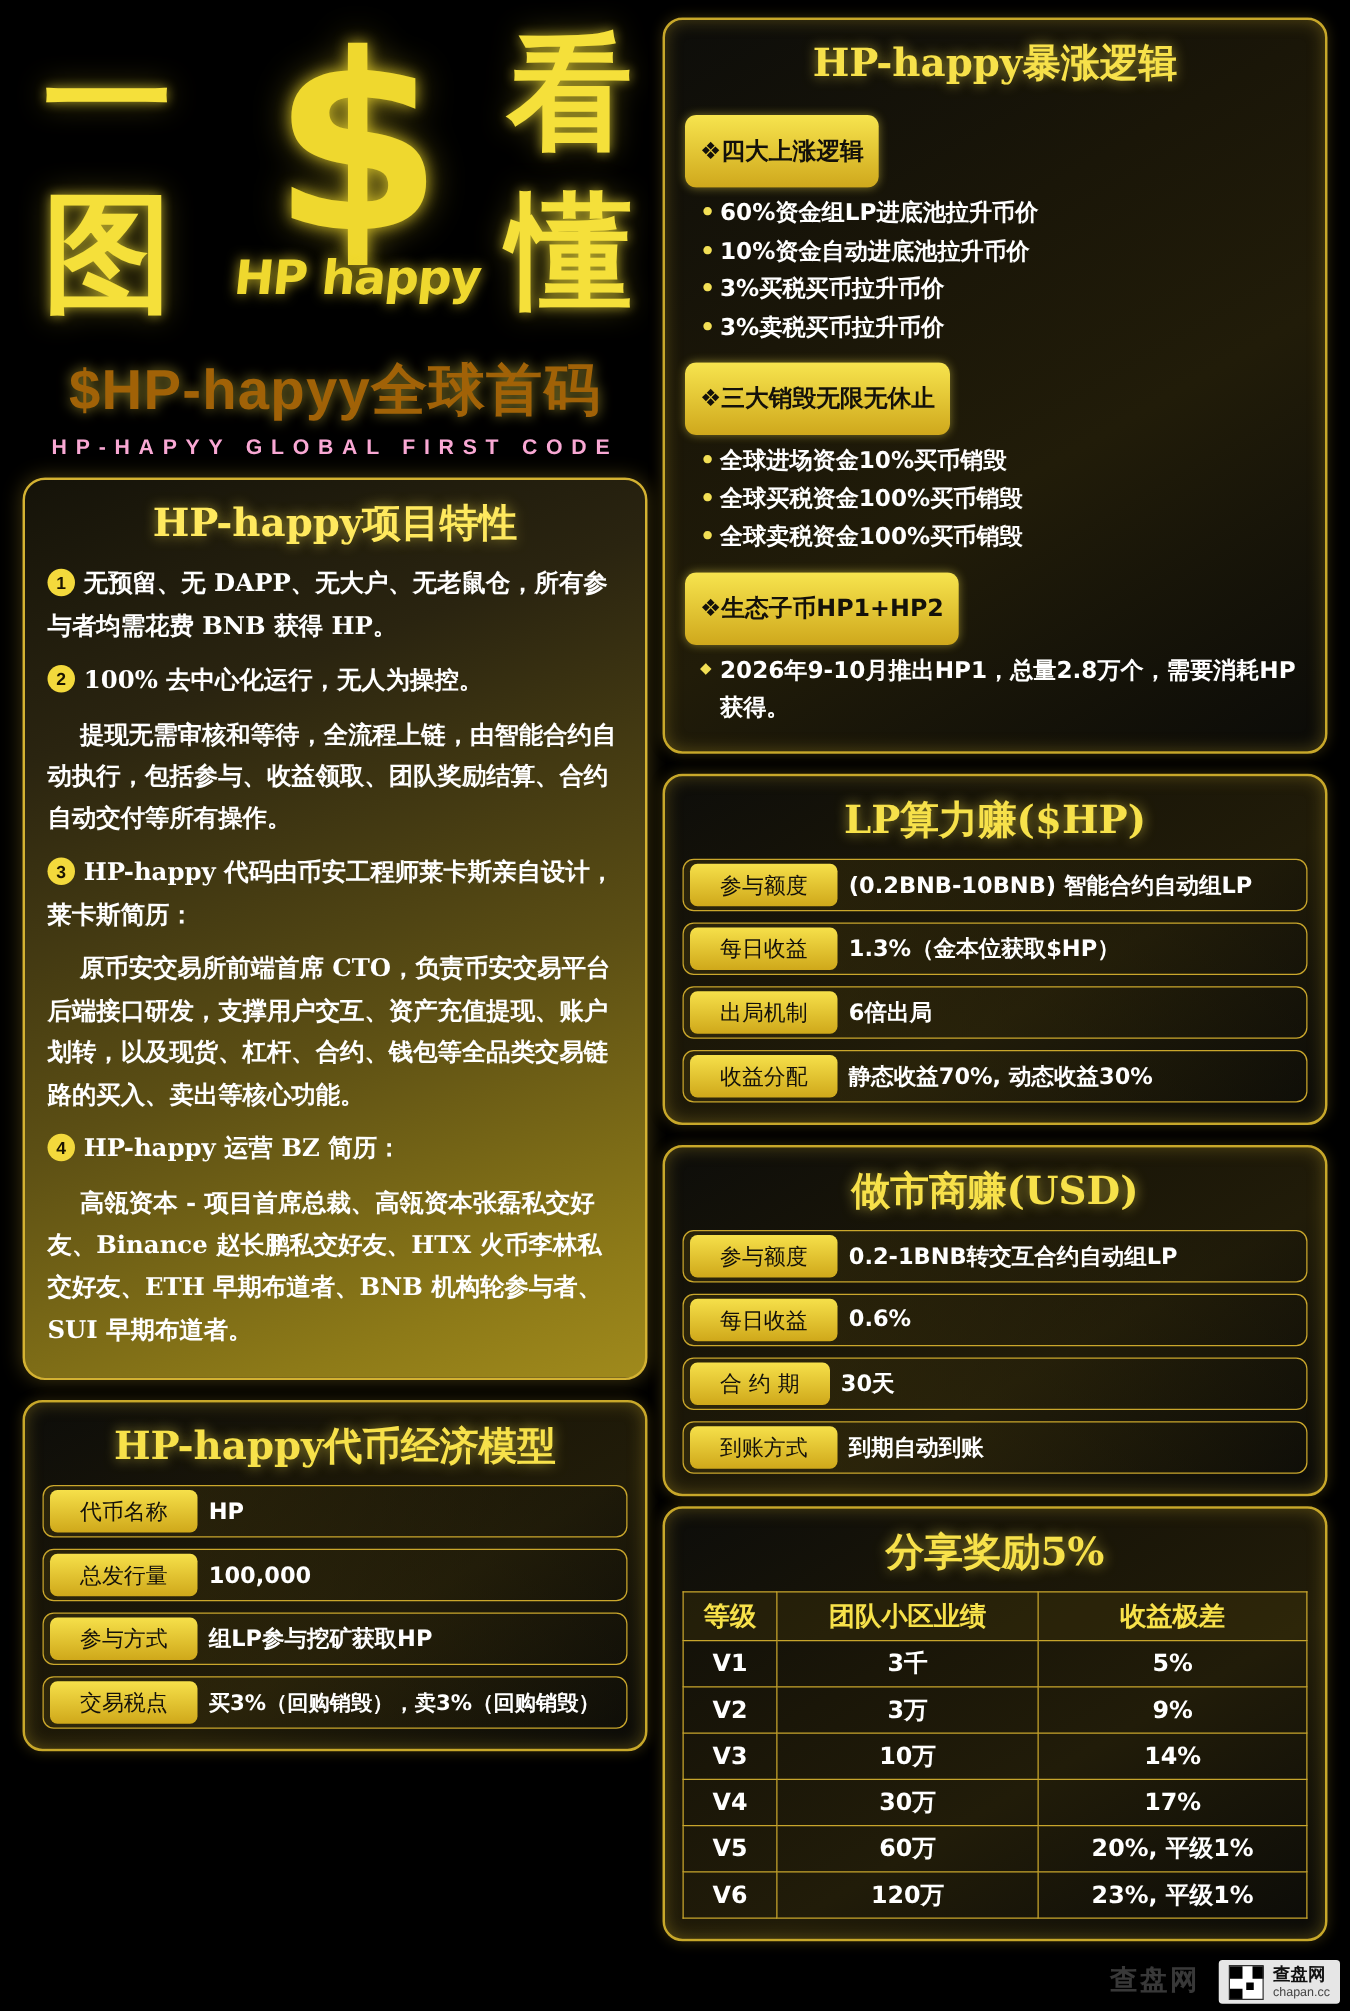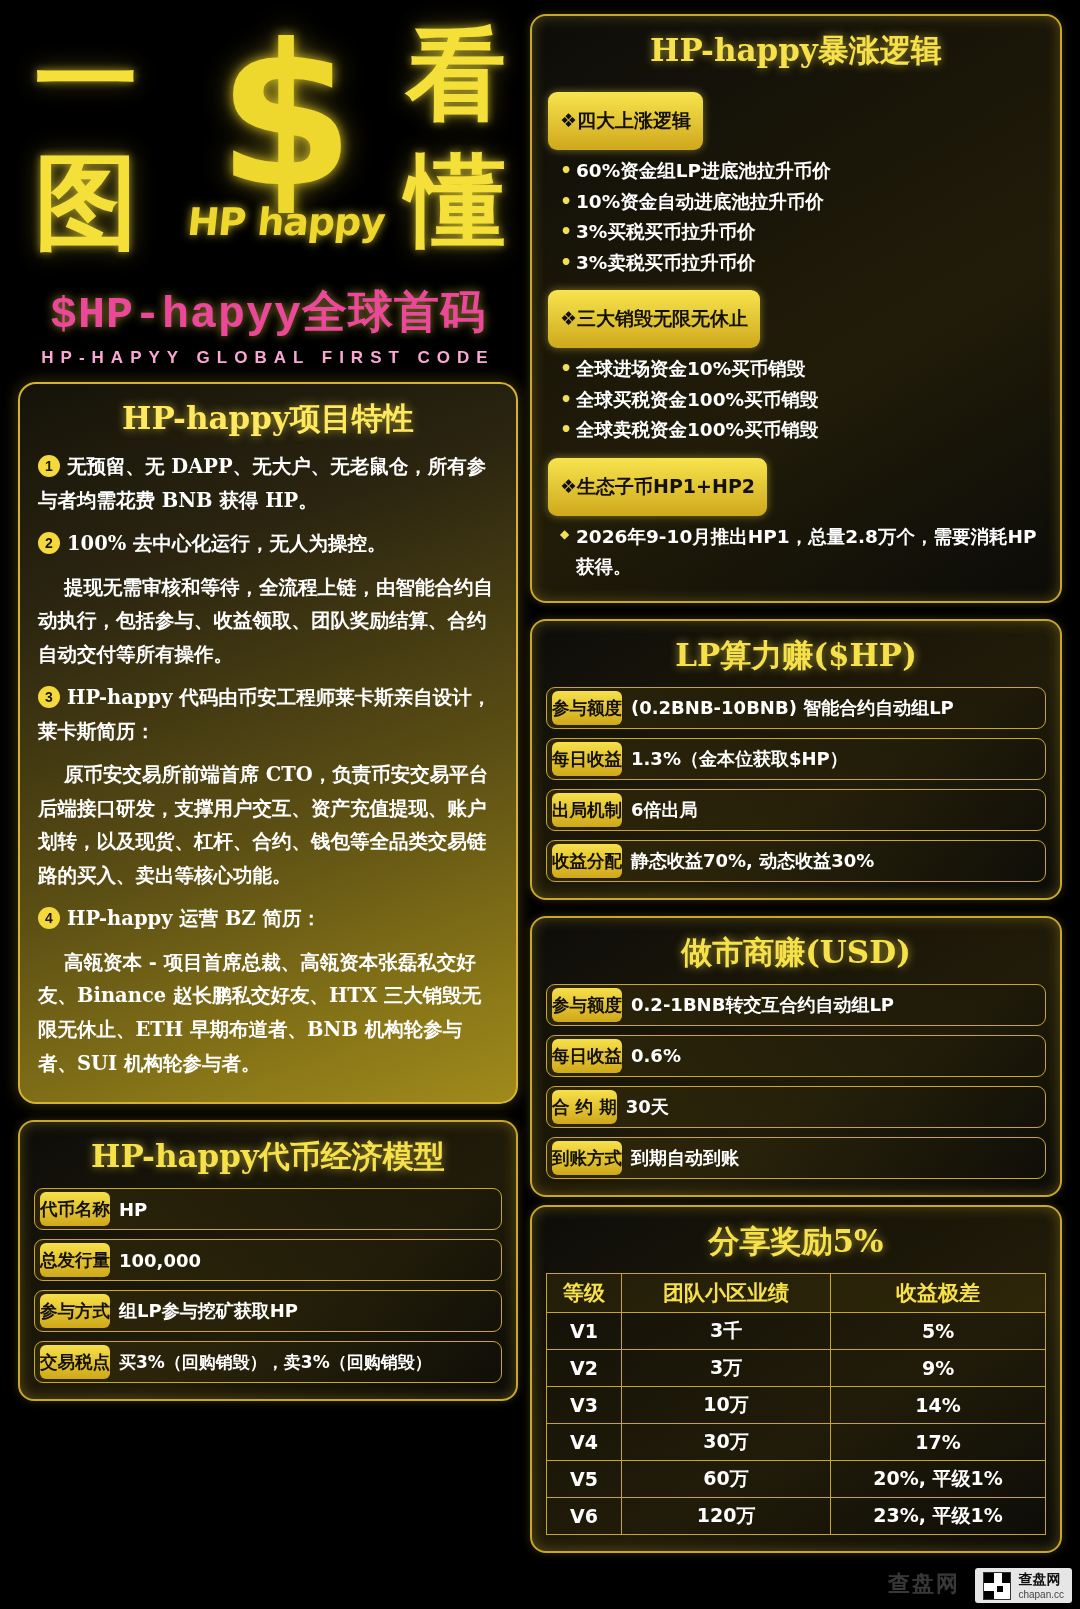--- a/index.html
+++ b/index.html
@@ -46,22 +46,22 @@
     text-align:center;
     font-family:"DejaVu Sans", sans-serif;
     font-size:38px; font-weight:bold;
     color:#efd82e; letter-spacing:-1px;
     text-shadow:0 0 10px rgba(239,216,46,.8);
     transform:skewX(-6deg);
   }
 
   .title-main {
     margin-top:4px; text-align:center;
-    font-family:Liberation Mono, monospace;
-    font-size:45px; font-weight:bold; color:#ec4899;
+    font-family:Liberation Sans, sans-serif;
+    font-size:45px; font-weight:bold; color:#a16207;
     text-shadow:0 0 10px rgba(247,225,74,.55);
     letter-spacing:1px;
   }
   .title-sub {
     text-align:center; margin-top:6px;
     font-size:17px; font-weight:bold; color:#f9a8d4;
     letter-spacing:7px;
   }
 
   
@@ -116,22 +116,22 @@
   .kv-wrap {
     border:1.6px solid #caa72c;
     border-radius:9px;
     padding:3px 5px;
     margin-top:9px;
     background:linear-gradient(90deg, rgba(60,50,12,.55), rgba(20,18,8,.3));
     display:flex; align-items:center;
   }
   .kv-wrap .k {
     background:linear-gradient(180deg,#f6e04a,#cfa81a);
-    color:#14110a; font-weight:bold; font-size:17.5px;
-    border-radius:6px; padding:5px 0; white-space:nowrap;
+    color:#14110a; font-weight:normal; font-size:17.5px;
+    border-radius:6px; padding:5px 24px; white-space:nowrap;
     font-family:"DejaVu Sans", sans-serif;
   }
   .kv-wrap .v {
     margin-left:9px; font-size:18px; color:#fff; font-weight:bold;
     font-family:"DejaVu Sans", sans-serif;
   }
 
   
   .badge {
     display:inline-block;
@@ -234,21 +234,21 @@
         <span class="num">2</span><span>100% 去中心化运行，无人为操控。</span>
       </p>
       <p class="indent">提现无需审核和等待，全流程上链，由智能合约自动执行，包括参与、收益领取、团队奖励结算、合约自动交付等所有操作。</p>
       <p>
         <span class="num">3</span><span>HP-happy 代码由币安工程师莱卡斯亲自设计，莱卡斯简历：</span>
       </p>
       <p class="indent">原币安交易所前端首席 CTO，负责币安交易平台后端接口研发，支撑用户交互、资产充值提现、账户划转，以及现货、杠杆、合约、钱包等全品类交易链路的买入、卖出等核心功能。</p>
       <p>
         <span class="num">4</span><span>HP-happy 运营 BZ 简历：</span>
       </p>
-      <p class="indent">高瓴资本 - 项目首席总裁、高瓴资本张磊私交好友、Binance 赵长鹏私交好友、HTX 三大销毁无限无休止、ETH 早期布道者、BNB 机构轮参与者、SUI 机构轮参与者。</p>
+      <p class="indent">高瓴资本 - 项目首席总裁、高瓴资本张磊私交好友、Binance 赵长鹏私交好友、HTX 火币李林私交好友、ETH 早期布道者、BNB 机构轮参与者、SUI 早期布道者。</p>
     </div>
 
     <div class="panel" style="margin-top:16px;">
       <div class="panel-title">HP-happy代币经济模型</div>
       <div class="kv-wrap">
         <div class="k">代币名称</div>
         <div class="v">HP</div>
       </div>
       <div class="kv-wrap">
         <div class="k">总发行量</div>

